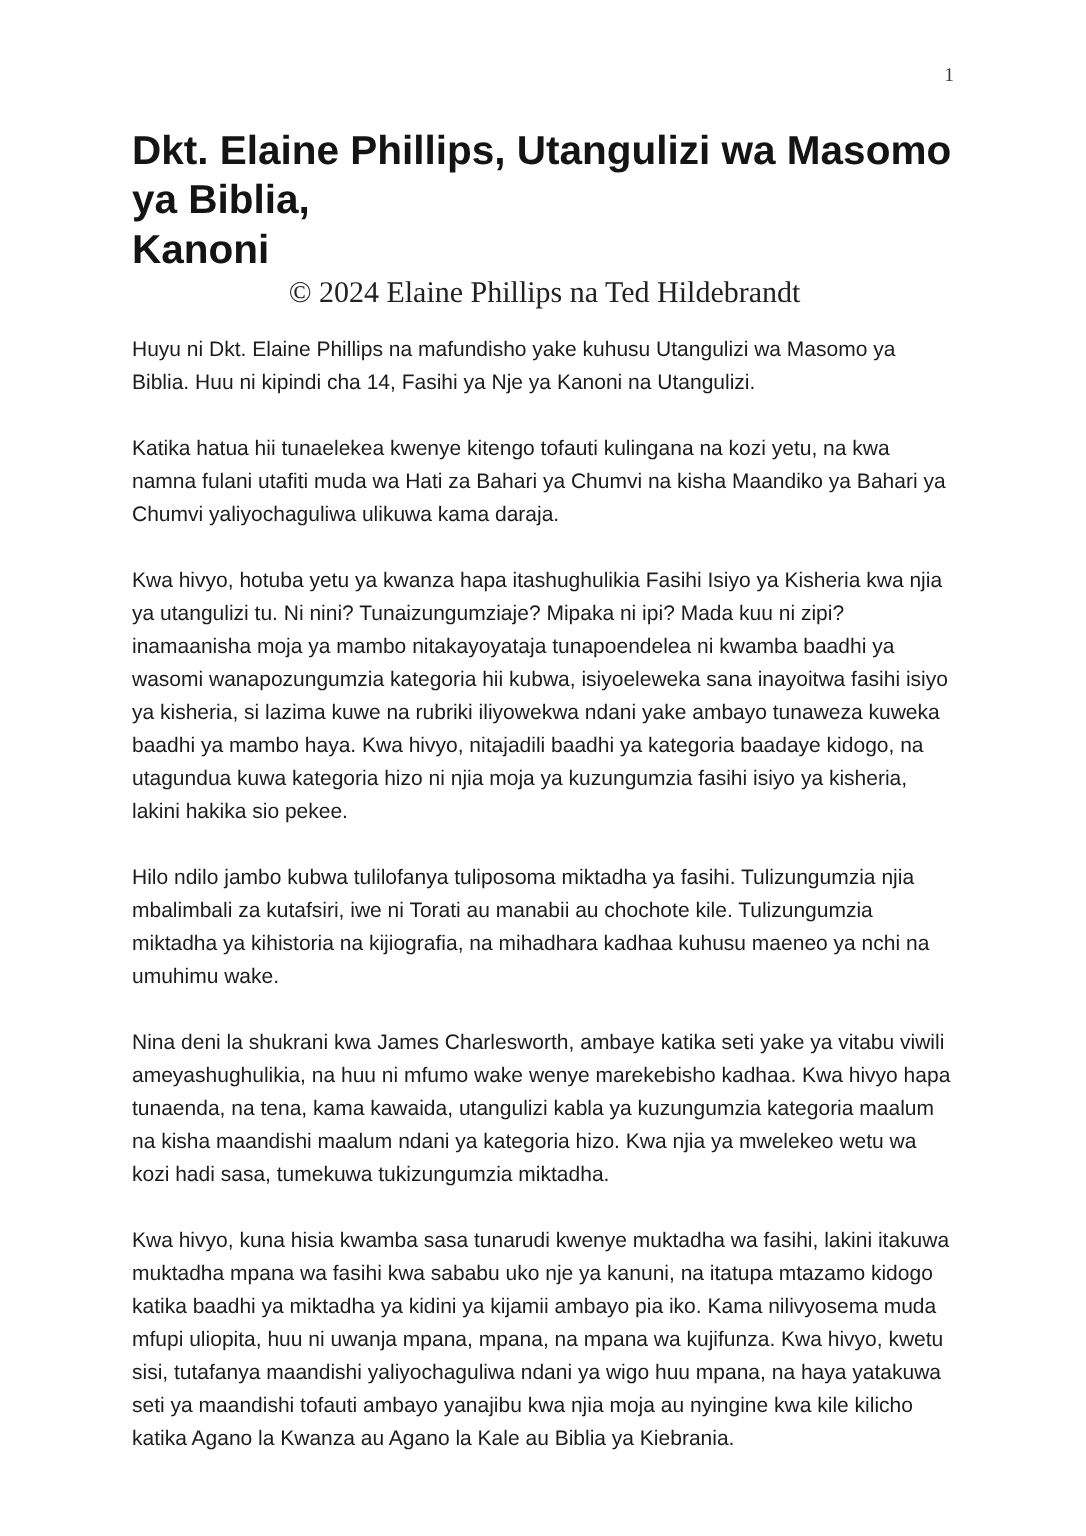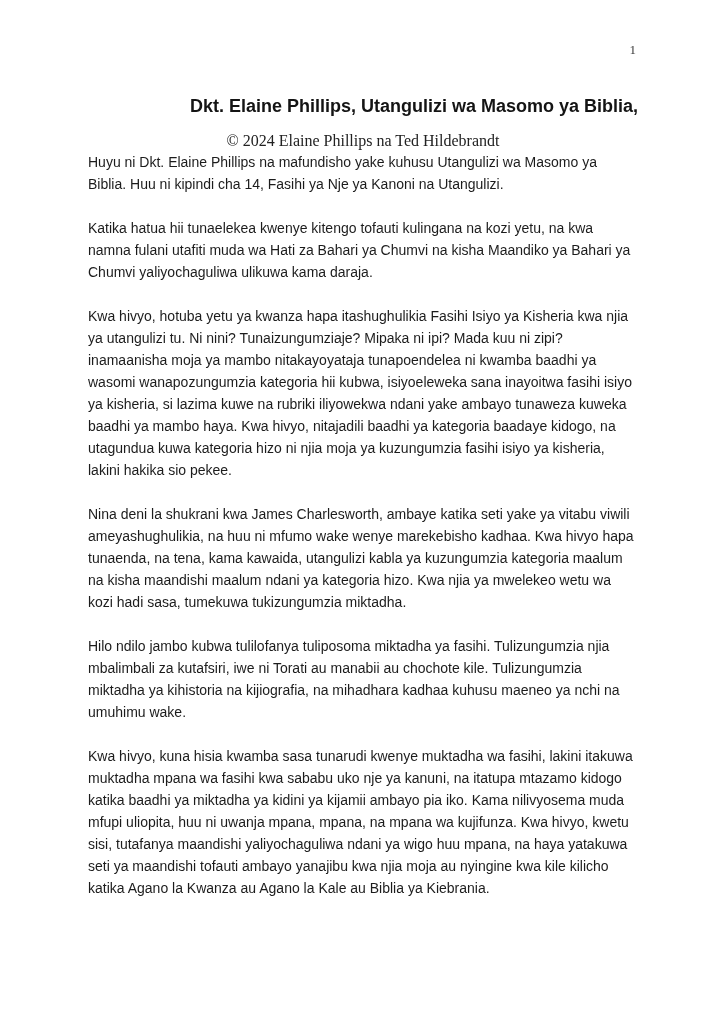--- a/index.html
+++ b/index.html
@@ -22,64 +22,66 @@
   .page-number {
     position: absolute;
     top: 42px;
     right: 88px;
     font-family: "Liberation Serif", serif;
     font-size: 13px;
     color: #3a3a3a;
   }
   .title {
     margin: 44px 0 0 0;
-    text-align: right;
-    font-size: 18px;
-    line-height: 44px;
+    text-align: left;
+    font-size: 27px;
+    line-height: 33px;
     font-weight: bold;
     color: #141414;
   }
   .title-line {
     display: block;
   }
   .copyright {
     margin-top: 2px;
     text-align: center;
     font-family: "Liberation Serif", serif;
-    font-size: 16px;
+    font-size: 20px;
     line-height: 21px;
     color: #222222;
   }
   .body-text {
+    margin-top: 15px;
     font-size: 14px;
     line-height: 22px;
     text-align: left;
   }
   .body-text p {
     margin: 0 0 22px 0;
   }
   .body-text p:last-child {
     margin-bottom: 0;
   }
 </style>
 </head>
 <body>
 
 <div class="page">
 
   <div class="page-number">1</div>
 
   <h1 class="title">
     <span class="title-line">Dkt. Elaine Phillips, Utangulizi wa Masomo ya Biblia,</span>
+    <span class="title-line">Kanoni</span>
   </h1>
 
   <div class="copyright">© 2024 Elaine Phillips na Ted Hildebrandt</div>
 
   <div class="body-text">
     <p>Huyu ni Dkt. Elaine Phillips na mafundisho yake kuhusu Utangulizi wa Masomo ya Biblia. Huu ni kipindi cha 14, Fasihi ya Nje ya Kanoni na Utangulizi.</p>
     <p>Katika hatua hii tunaelekea kwenye kitengo tofauti kulingana na kozi yetu, na kwa namna fulani utafiti muda wa Hati za Bahari ya Chumvi na kisha Maandiko ya Bahari ya Chumvi yaliyochaguliwa ulikuwa kama daraja.</p>
     <p>Kwa hivyo, hotuba yetu ya kwanza hapa itashughulikia Fasihi Isiyo ya Kisheria kwa njia ya utangulizi tu. Ni nini? Tunaizungumziaje? Mipaka ni ipi? Mada kuu ni zipi? inamaanisha moja ya mambo nitakayoyataja tunapoendelea ni kwamba baadhi ya wasomi wanapozungumzia kategoria hii kubwa, isiyoeleweka sana inayoitwa fasihi isiyo ya kisheria, si lazima kuwe na rubriki iliyowekwa ndani yake ambayo tunaweza kuweka baadhi ya mambo haya. Kwa hivyo, nitajadili baadhi ya kategoria baadaye kidogo, na utagundua kuwa kategoria hizo ni njia moja ya kuzungumzia fasihi isiyo ya kisheria, lakini hakika sio pekee.</p>
+    <p>Hilo ndilo jambo kubwa tulilofanya tuliposoma miktadha ya fasihi. Tulizungumzia njia mbalimbali za kutafsiri, iwe ni Torati au manabii au chochote kile. Tulizungumzia miktadha ya kihistoria na kijiografia, na mihadhara kadhaa kuhusu maeneo ya nchi na umuhimu wake.</p>
     <p>Nina deni la shukrani kwa James Charlesworth, ambaye katika seti yake ya vitabu viwili ameyashughulikia, na huu ni mfumo wake wenye marekebisho kadhaa. Kwa hivyo hapa tunaenda, na tena, kama kawaida, utangulizi kabla ya kuzungumzia kategoria maalum na kisha maandishi maalum ndani ya kategoria hizo. Kwa njia ya mwelekeo wetu wa kozi hadi sasa, tumekuwa tukizungumzia miktadha.</p>
-    <p>Hilo ndilo jambo kubwa tulilofanya tuliposoma miktadha ya fasihi. Tulizungumzia njia mbalimbali za kutafsiri, iwe ni Torati au manabii au chochote kile. Tulizungumzia miktadha ya kihistoria na kijiografia, na mihadhara kadhaa kuhusu maeneo ya nchi na umuhimu wake.</p>
     <p>Kwa hivyo, kuna hisia kwamba sasa tunarudi kwenye muktadha wa fasihi, lakini itakuwa muktadha mpana wa fasihi kwa sababu uko nje ya kanuni, na itatupa mtazamo kidogo katika baadhi ya miktadha ya kidini ya kijamii ambayo pia iko. Kama nilivyosema muda mfupi uliopita, huu ni uwanja mpana, mpana, na mpana wa kujifunza. Kwa hivyo, kwetu sisi, tutafanya maandishi yaliyochaguliwa ndani ya wigo huu mpana, na haya yatakuwa seti ya maandishi tofauti ambayo yanajibu kwa njia moja au nyingine kwa kile kilicho katika Agano la Kwanza au Agano la Kale au Biblia ya Kiebrania.</p>
   </div>
 
 </div>
 
 </body></html>

